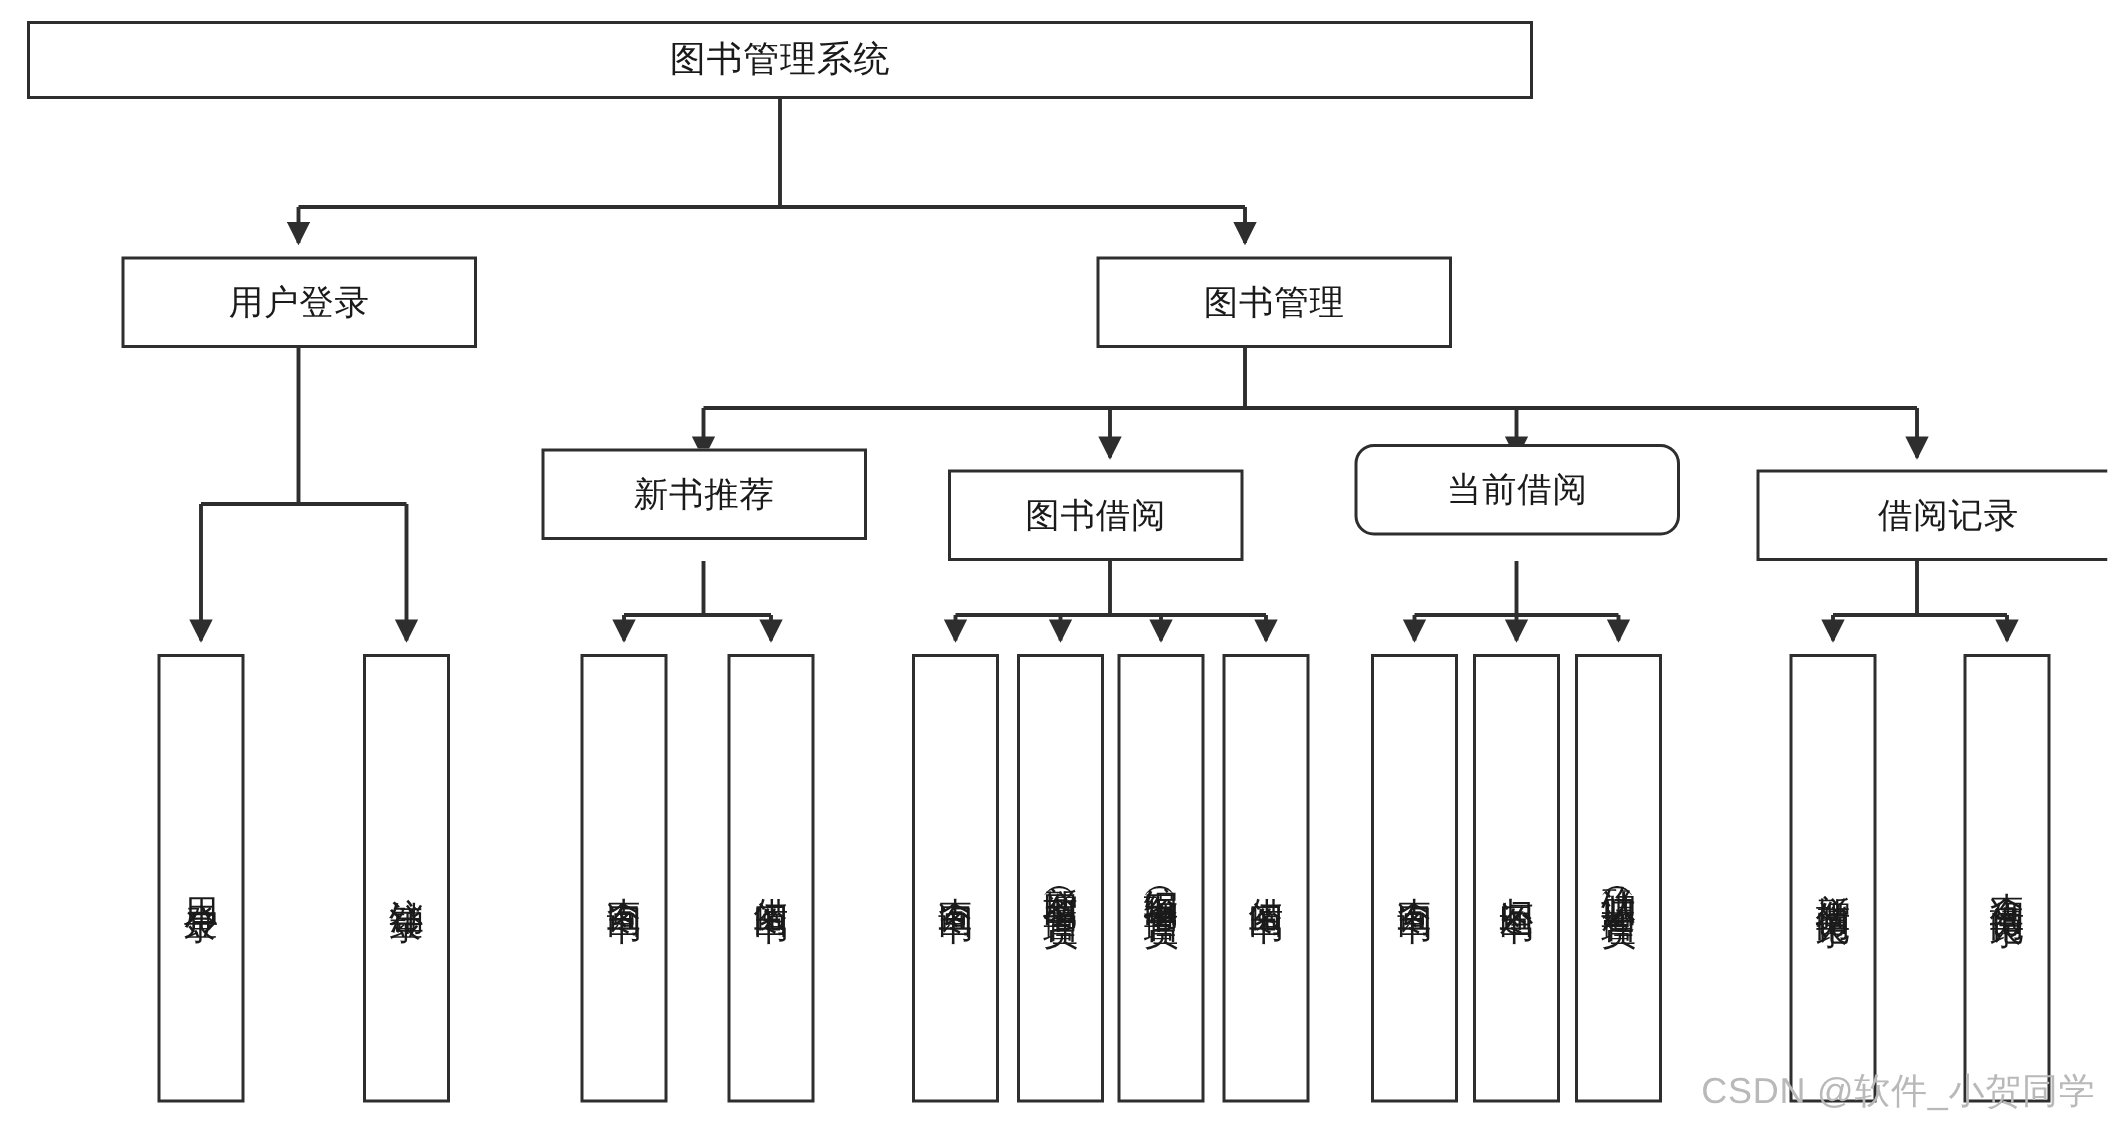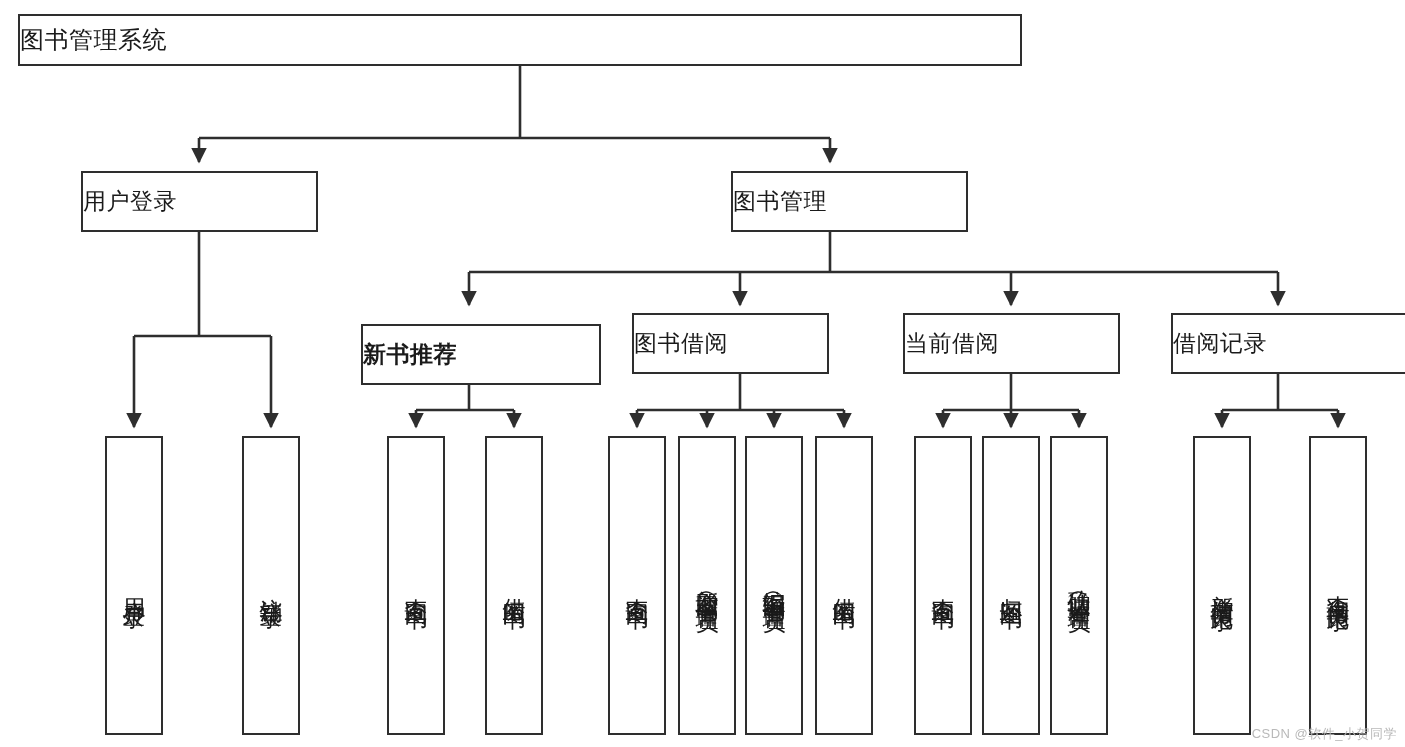--- a/index.html
+++ b/index.html
@@ -23,21 +23,21 @@
     width: 1405px;
     height: 747px;
   }
   .node {
     position: absolute;
     box-sizing: border-box;
     background: #ffffff;
     border: 2.5px solid #2e2e2e;
     display: flex;
     align-items: center;
-    justify-content: flex-start;
+    justify-content: center;
     color: #1a1a1a;
   }
   .node .lbl {
     display: block;
     line-height: 1.12;
     letter-spacing: 0.5px;
   }
   .node.horiz .lbl {
     font-size: 23px;
     white-space: nowrap;
@@ -52,21 +52,21 @@
     font-size: 23px;
     letter-spacing: 3px;
     white-space: nowrap;
     line-height: 1;
   }
   #root-node .lbl { font-size: 24px; }
   .watermark {
     position: absolute;
     right: 8px;
     bottom: 4px;
-    font-size: 13px;
+    font-size: 24px;
     color: #b9b9b9;
     white-space: nowrap;
     letter-spacing: 0.5px;
   }
 </style>
 </head>
 <body>
 
 <div id="canvas">
 
@@ -124,27 +124,27 @@
     <span class="lbl">图书管理系统</span>
   </div>
 
   <div class="node horiz" style="left:81px; top:171px; width:237px; height:61px;">
     <span class="lbl">用户登录</span>
   </div>
   <div class="node horiz" style="left:711px; top:171px; width:237px; height:61px;margin-left:20px;">
     <span class="lbl">图书管理</span>
   </div>
 
-  <div class="node horiz" style="left:361px; top:324px; width:240px; height:61px;font-weight:bold;">
+  <div class="node horiz" style="left:361px; top:299px; width:217px; height:61px;">
     <span class="lbl">新书推荐</span>
   </div>
   <div class="node horiz" style="left:632px; top:313px; width:197px; height:61px;">
     <span class="lbl">图书借阅</span>
   </div>
-  <div class="node horiz" style="left:903px; top:313px; width:217px; height:61px;">
+  <div class="node horiz" style="left:903px; top:296px; width:217px; height:61px;border-radius:13px;">
     <span class="lbl">当前借阅</span>
   </div>
   <div class="node horiz" style="left:1171px; top:313px; width:256px; height:61px;">
     <span class="lbl">借阅记录</span>
   </div>
 
   <div class="node vert" style="left:105px; top:436px; width:58px; height:299px;">
     <span class="lbl">用户登录</span>
   </div>
   <div class="node vert" style="left:242px; top:436px; width:58px; height:299px;">

